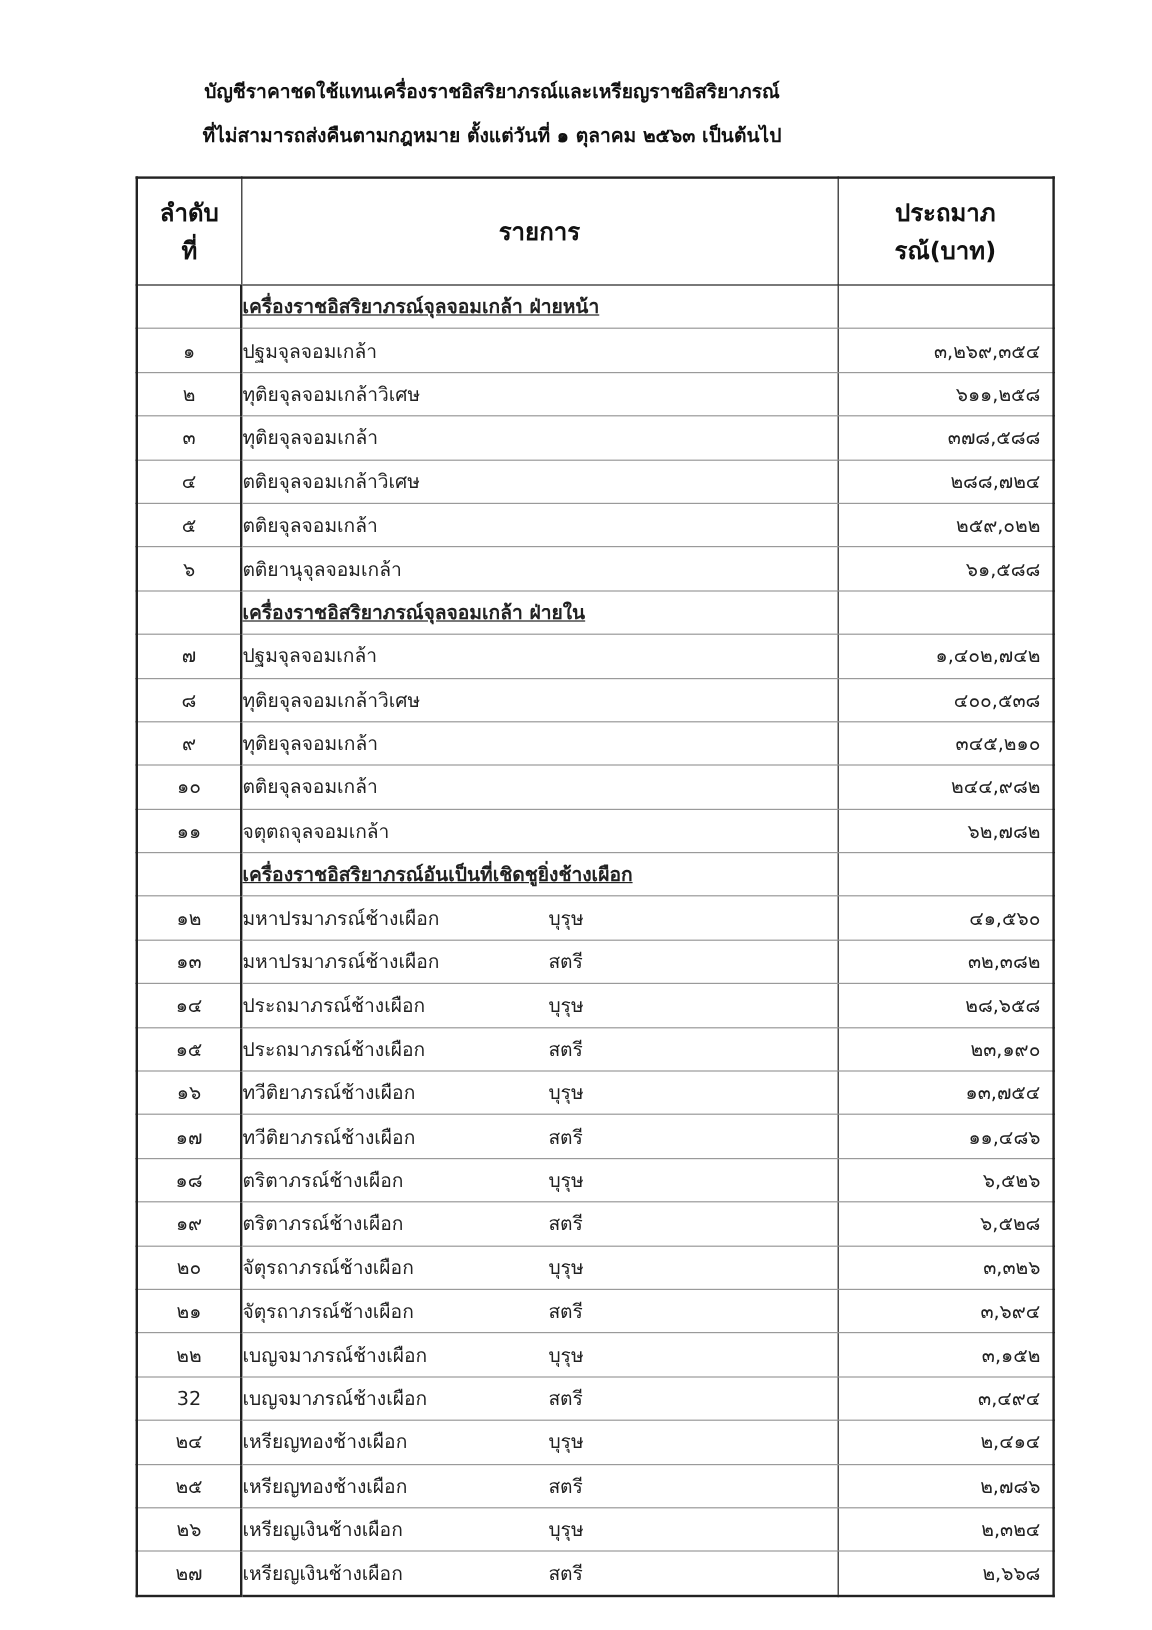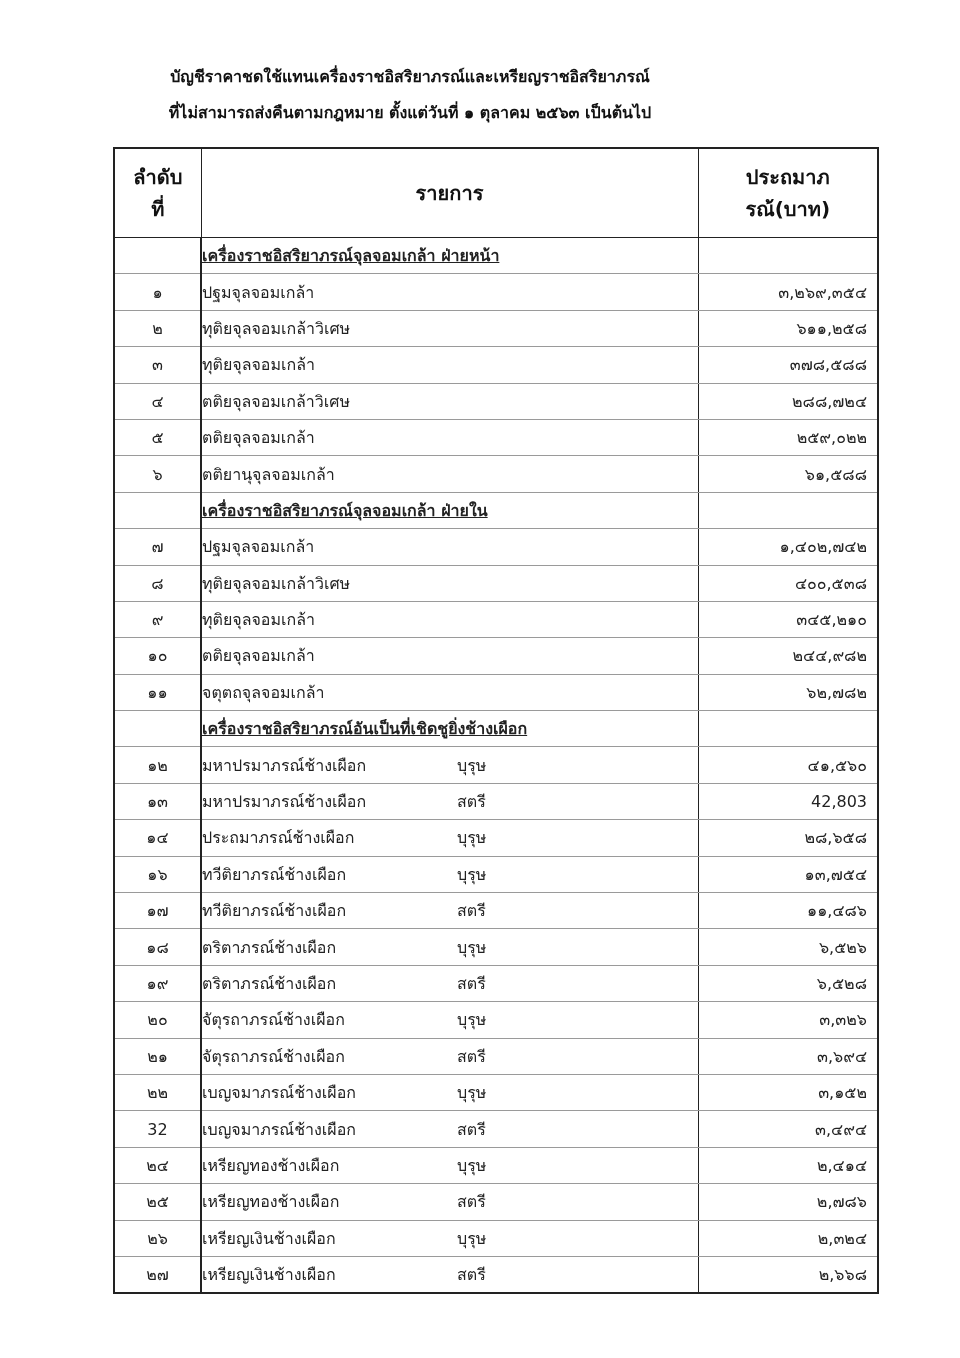--- a/index.html
+++ b/index.html
@@ -117,26 +117,31 @@
         <td class="price"></td>
       </tr>
       <tr>
         <td class="no">๑๒</td>
         <td class="item"><span class="name">มหาปรมาภรณ์ช้างเผือก</span><span class="gender">บุรุษ</span></td>
         <td class="price">๔๑,๕๖๐</td>
       </tr>
       <tr>
         <td class="no">๑๓</td>
         <td class="item"><span class="name">มหาปรมาภรณ์ช้างเผือก</span><span class="gender">สตรี</span></td>
-        <td class="price">42,803</td>
+        <td class="price">๓๒,๓๘๒</td>
       </tr>
       <tr>
         <td class="no">๑๔</td>
         <td class="item"><span class="name">ประถมาภรณ์ช้างเผือก</span><span class="gender">บุรุษ</span></td>
         <td class="price">๒๘,๖๕๘</td>
+      </tr>
+      <tr>
+        <td class="no">๑๕</td>
+        <td class="item"><span class="name">ประถมาภรณ์ช้างเผือก</span><span class="gender">สตรี</span></td>
+        <td class="price">๒๓,๑๙๐</td>
       </tr>
       <tr>
         <td class="no">๑๖</td>
         <td class="item"><span class="name">ทวีติยาภรณ์ช้างเผือก</span><span class="gender">บุรุษ</span></td>
         <td class="price">๑๓,๗๕๔</td>
       </tr>
       <tr>
         <td class="no">๑๗</td>
         <td class="item"><span class="name">ทวีติยาภรณ์ช้างเผือก</span><span class="gender">สตรี</span></td>
         <td class="price">๑๑,๔๘๖</td>

